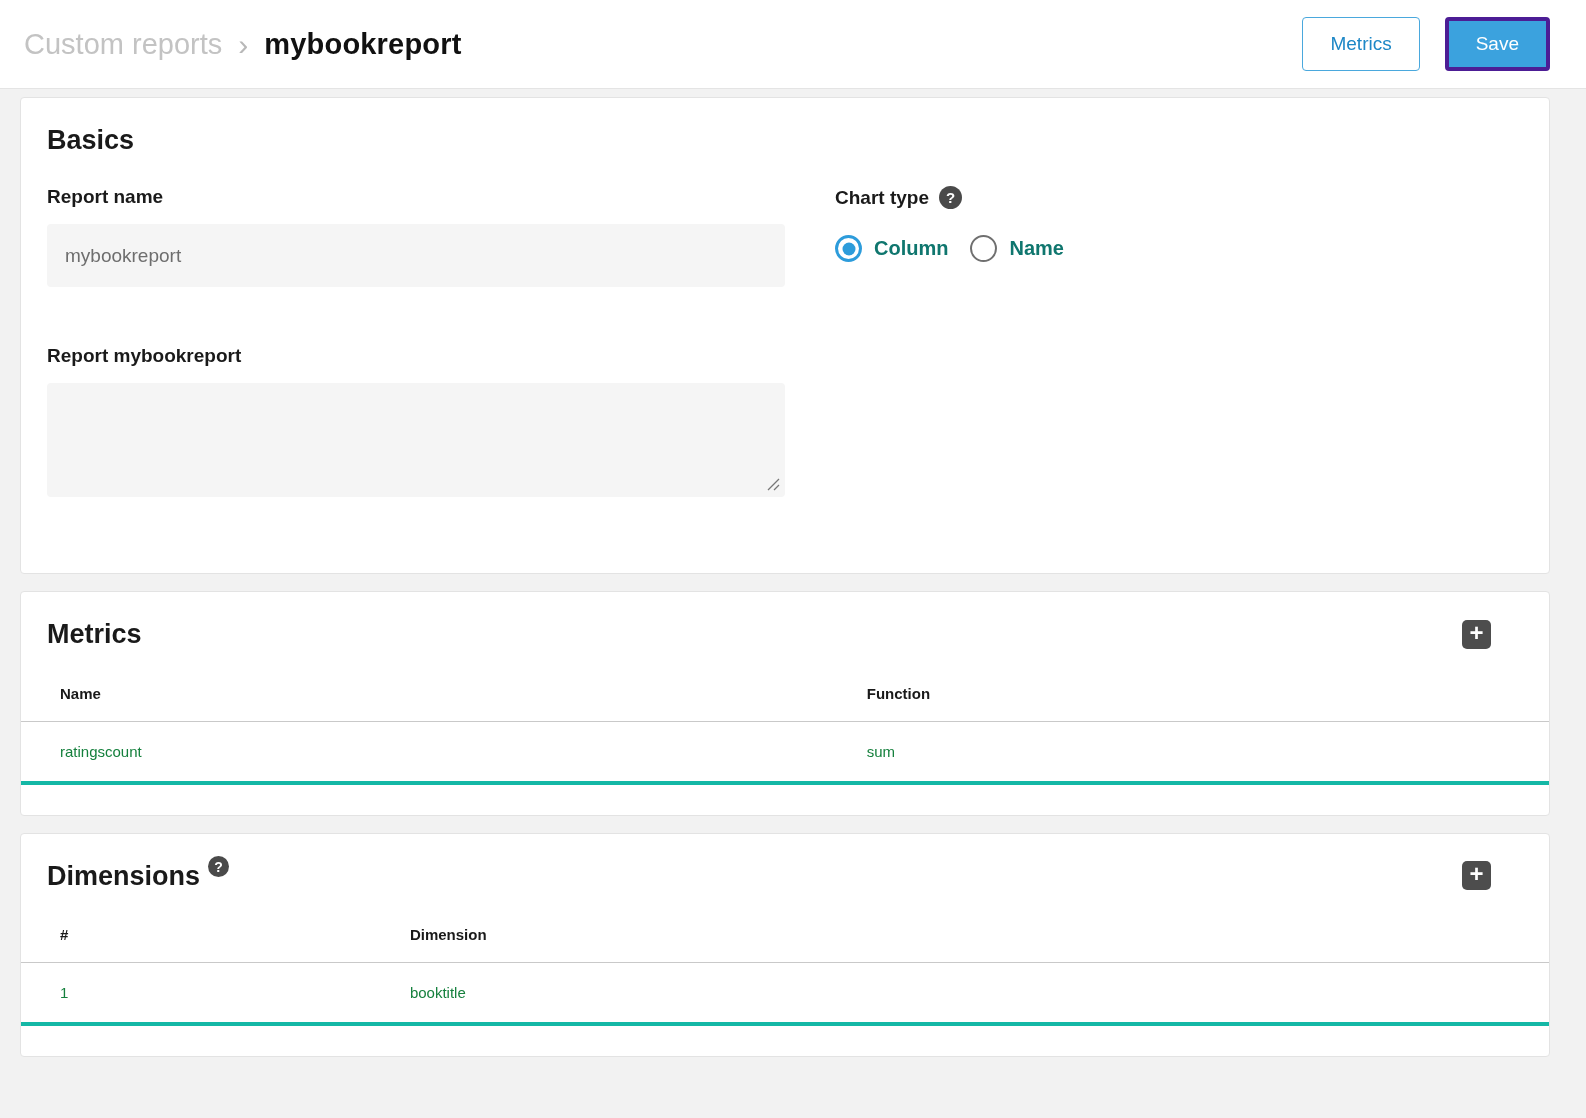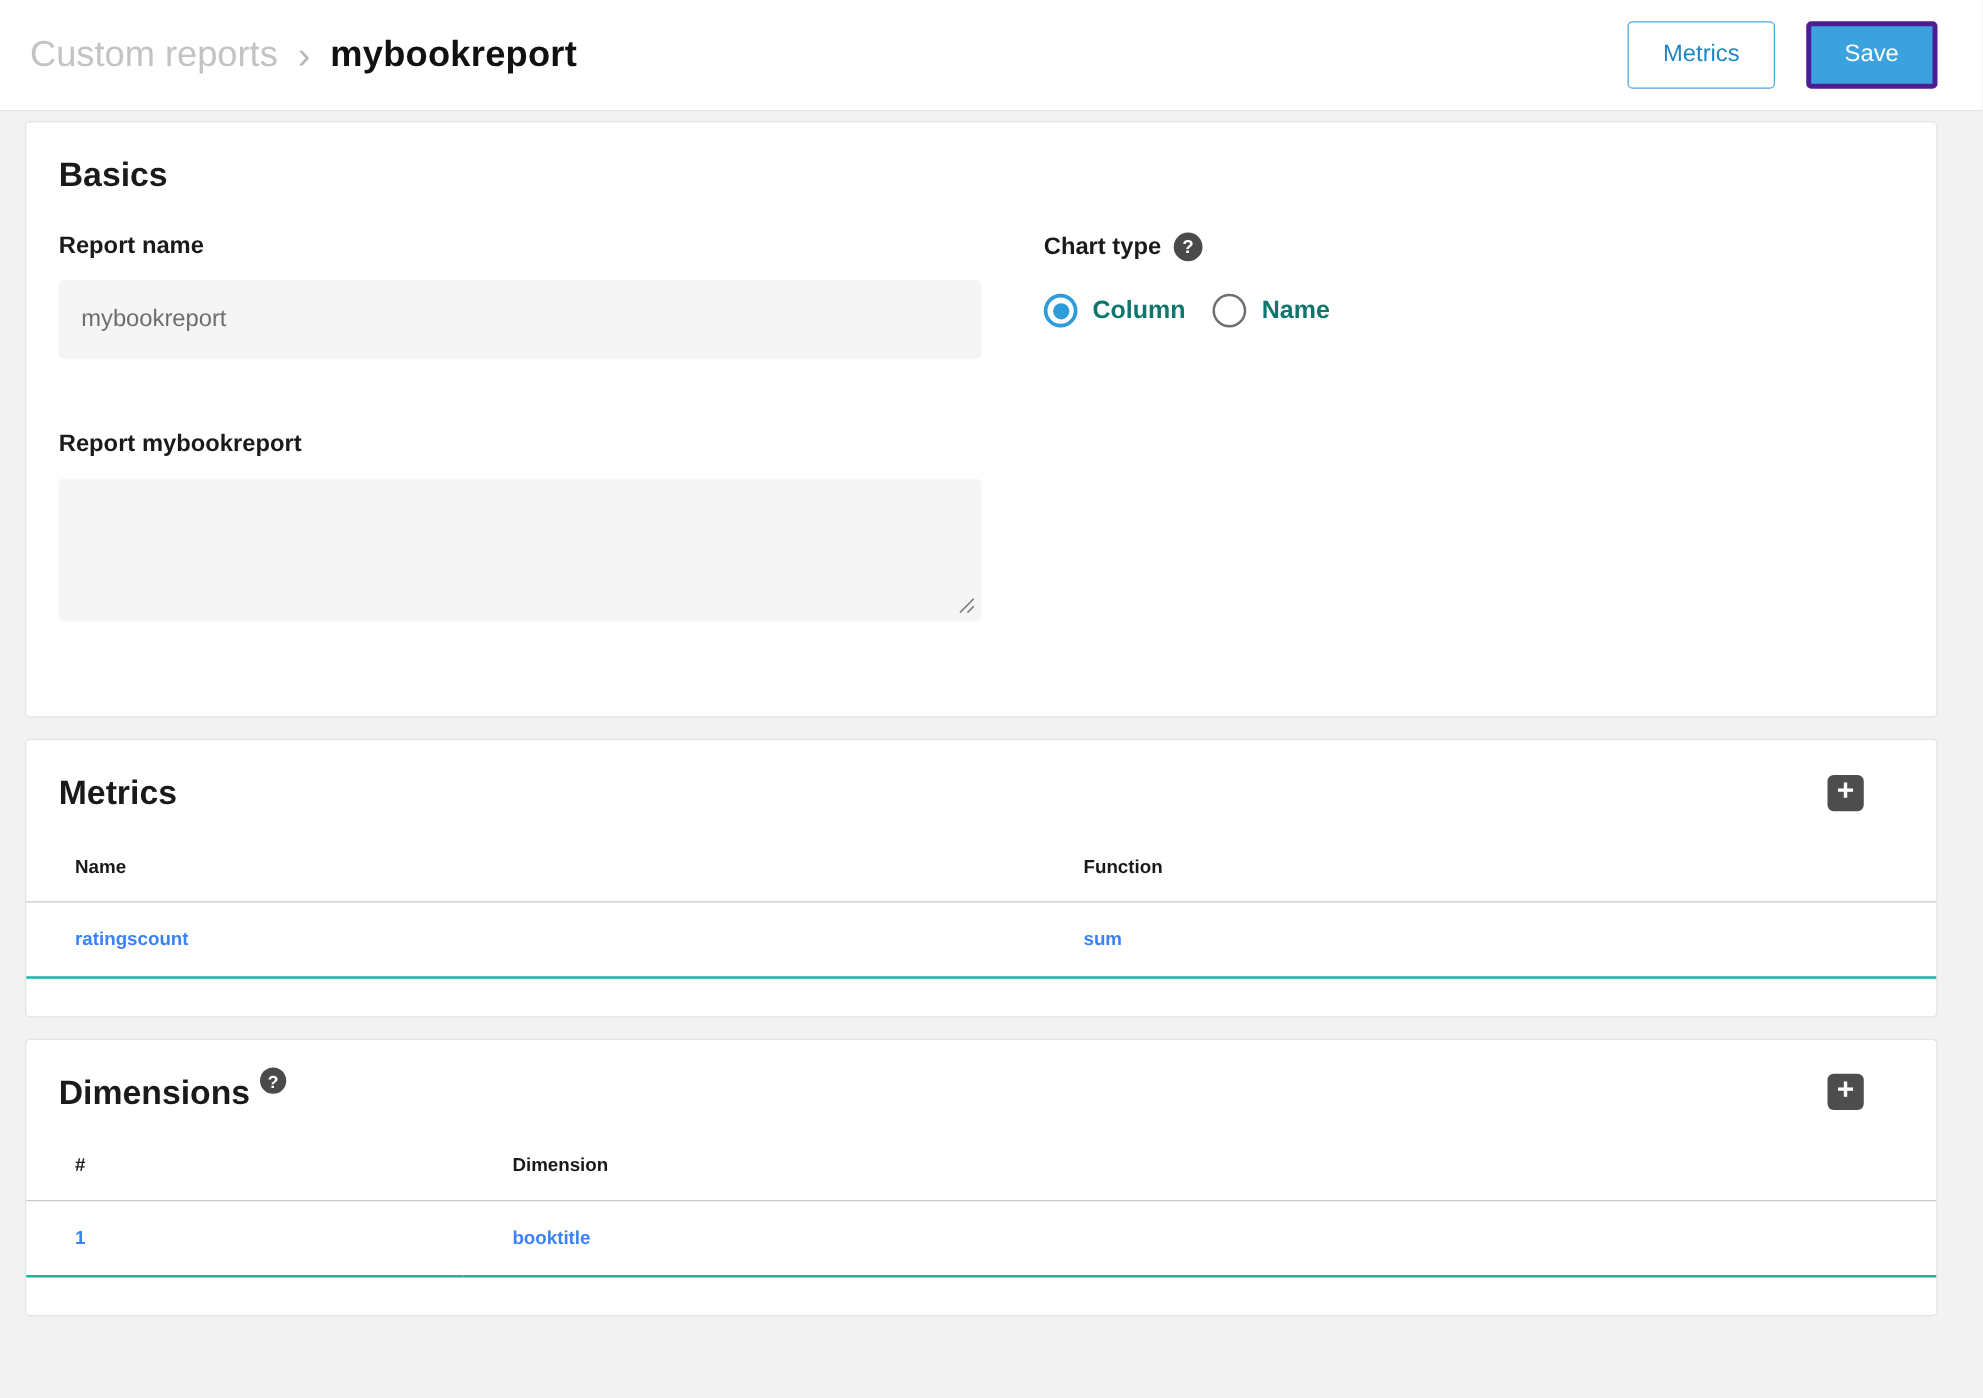--- a/index.html
+++ b/index.html
@@ -163,23 +163,22 @@
   table.data-table { width: 100%; border-collapse: collapse; font-size: 15px; }
   table.data-table th {
     text-align: left;
     font-weight: 700;
     color: #1a1a1a;
     padding: 30px 0 19px 39px;
     border-bottom: 1px solid #c9c9c9;
   }
   table.data-table td {
     padding: 21px 0 21px 39px;
-    border-bottom: 2px solid #14b8a6;
-    color: #3b82f6;
-    font-weight: bold;
+    border-bottom: 4px solid #14b8a6;
+    color: #15803d;
   }
   .col-metrics-first { width: 52.8%; }
   .col-dims-first { width: 22.9%; }
   .table-footer-space { height: 30px; }
 </style>
 </head>
 <body>
 
 <header class="top-bar">
   <nav class="breadcrumb">

